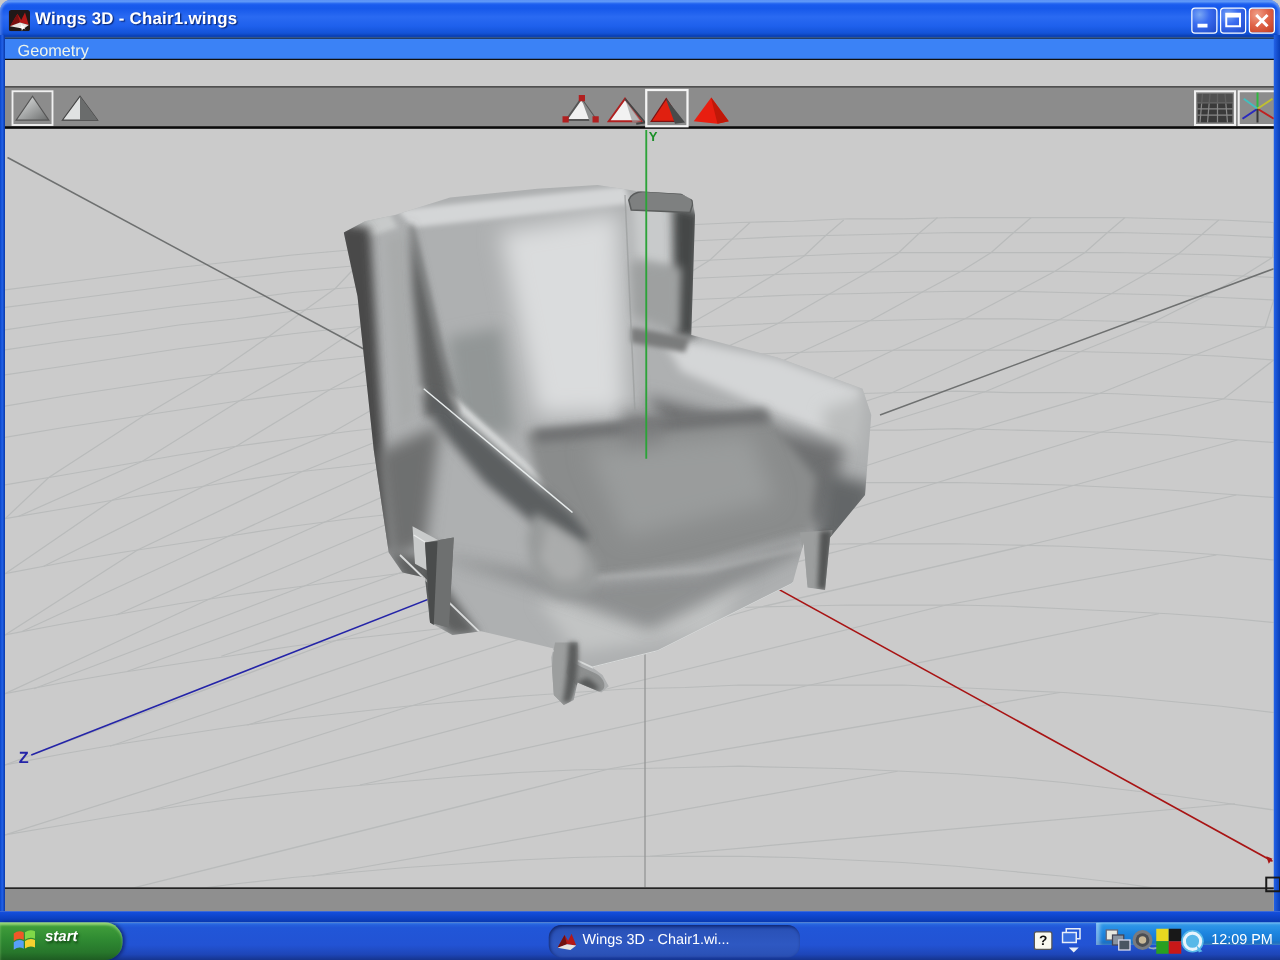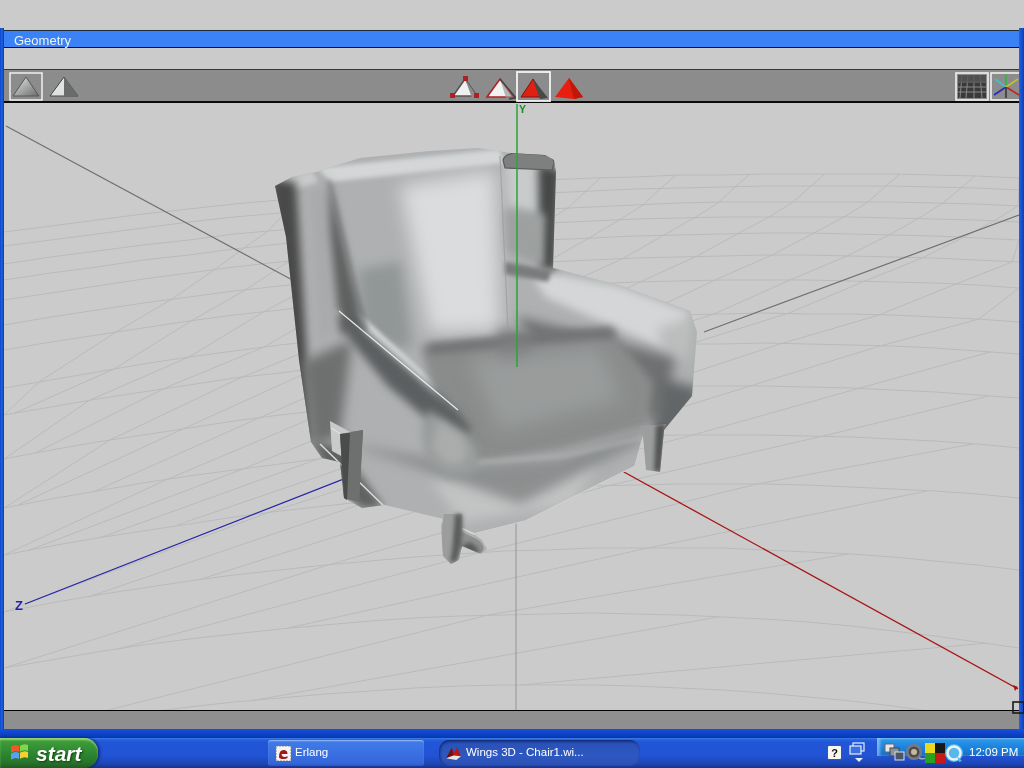--- a/index.html
+++ b/index.html
@@ -32,21 +32,21 @@
 #lb{position:absolute;top:28px;left:0;width:4px;height:701px;background:linear-gradient(90deg,#0a45c8,#2262e8 45%,#0838a8);}
 #rb{position:absolute;top:28px;left:1019px;width:5px;height:701px;background:linear-gradient(90deg,#2262e8,#0a3fb8);}
 #statusbar{position:absolute;top:710px;left:4px;width:1015px;height:19px;background:#8f8f8f;border-top:1px solid #000;}
 #bb{position:absolute;top:729px;left:0;width:1024px;height:9px;background:linear-gradient(180deg,#1450e0,#0838b0);}
 
 #task{position:absolute;top:738px;left:0;width:1024px;height:30px;
  background:linear-gradient(180deg,#3a80e8 0%,#2561dd 6%,#2156d8 14%,#2253d4 60%,#1e46b8 85%,#15348e 100%);}
 #start{position:absolute;top:738px;left:0;width:98px;height:30px;border-radius:0 14px 14px 0;
  background:linear-gradient(180deg,#79c15e 0%,#3f9d3a 10%,#2f8a32 45%,#27762b 80%,#1e5c22 100%);
  box-shadow:inset 0 2px 2px rgba(190,240,150,.5), 2px 0 3px rgba(0,0,30,.45);}
-#start .txt{position:absolute;left:36px;top:4px;color:#fff;font-size:21px;font-weight:bold;font-style:italic;text-shadow:1px 1px 2px rgba(0,40,0,.7);}
+#start .txt{position:absolute;left:36px;top:4px;color:#fff;font-size:12px;font-weight:bold;font-style:italic;text-shadow:1px 1px 2px rgba(0,40,0,.7);}
 .tbtn{position:absolute;top:740px;height:26px;border-radius:3px;background:linear-gradient(180deg,#5a8ef2 0%,#417ae8 10%,#3a70e2 50%,#3466d8 90%,#2c56c0 100%);
  box-shadow:inset 0 1px 1px rgba(200,220,255,.5);color:#fff;font-size:11.5px;}
 .tbtn .txt{position:absolute;left:27px;top:6px;white-space:nowrap;}
 #tbwings{background:linear-gradient(180deg,#1e44a8 0%,#2a52b8 15%,#2e58c2 60%,#2a50b4 100%);box-shadow:inset 1px 1px 3px rgba(0,10,60,.6);}
 #tray{position:absolute;top:738px;left:877px;width:147px;height:18px;
  background:linear-gradient(180deg,#58b0f0 0%,#2e96e8 10%,#1e86e0 45%,#1878d2 80%,#1262b4 100%);
  box-shadow:inset 3px 0 3px rgba(255,255,255,.4);}
 #clock{position:absolute;left:92px;top:8px;color:#fff;font-size:11.5px;}
 </style></head>
 <body>
@@ -160,20 +160,40 @@
           <path d="M656,425 L666,424 L661,472 L654,471 Z" fill="#525454" filter="url(#b2)"></path>
         </g>
         <path d="M330,421 L356,435 L354,463 L332,451 Z" fill="#c9cbcb"></path>
         <path d="M331,428 L355,443" stroke="#e8eaea" stroke-width="1" fill="none"></path>
         <path d="M340,434 L363,430 L359,502 L344,498 Z" fill="#6e7070"></path>
         <path d="M340,434 L350,433 L347,500 L344,498 Z" fill="#4a4c4c"></path>
         <path d="M517,104 L517,367" stroke="#2ca339" stroke-width="1.5" fill="none"></path>
         <text x="519" y="113" font-size="10.5" font-weight="bold" fill="#1a8f27">Y</text>
       </g>
     </svg>
+  <div id="title">
+    <svg width="17" height="17" style="position:absolute;left:7px;top:8px" viewBox="0 0 17 17">
+      <rect x="0" y="0" width="17" height="17" rx="2" fill="#201818"></rect>
+      <path d="M1,13 L7,3 L10,8 L13,2 L16,12 L9,10 Z" fill="#b41818"></path>
+      <path d="M1,13 L7,3 L9,10 Z" fill="#7a0f0f"></path>
+      <path d="M1,13 L9,10 L16,12 L12,15 Z" fill="#e8e4e0"></path>
+      <path d="M10,11 l1.5,2 l2,-1 l-1.5,2 l1.5,1.5 l-2,-0.8 l-1,2 l-0.3,-2.2 l-2,-0.4 l1.8,-1 Z" fill="#ffffff"></path>
+    </svg>
+    <div class="txt">Wings 3D - Chair1.wings</div>
+    <div class="wbtn" id="btnmin"><svg width="19" height="19" viewBox="0 0 19 19">
+          <rect x="4" y="12" width="8" height="3" fill="#fff"></rect>
+        </svg></div>
+    <div class="wbtn" id="btnmax"><svg width="19" height="19" viewBox="0 0 19 19">
+          <rect x="4" y="4" width="11" height="10" fill="none" stroke="#fff" stroke-width="1.6"></rect>
+          <rect x="4" y="4" width="11" height="3" fill="#fff"></rect>
+        </svg></div>
+    <div class="wbtn" id="btncls"><svg width="19" height="19" viewBox="0 0 19 19">
+          <path d="M5,5 L14,14 M14,5 L5,14" stroke="#fff" stroke-width="2.4"></path>
+        </svg></div>
+  </div>
   <div id="geom">
       <div class="txt">Geometry</div>
     </div>
   <div id="toolbar"><svg width="1016" height="34" viewBox="0 0 1016 34">
     <defs>
       <linearGradient id="tpyr" x1="0" y1="0" x2="1" y2="1">
         <stop offset="0" stop-color="#e8eaea"></stop>
             <stop offset=".5" stop-color="#a8aaaa"></stop>
             <stop offset="1" stop-color="#6a6c6c"></stop>
       </linearGradient>
@@ -221,27 +241,20 @@
       <div class="txt">start</div>
     <svg width="22" height="22" style="position:absolute;left:9px;top:4px" viewBox="0 0 22 22">
       <g transform="skewY(-6)">
         <path d="M2,5 q4,-2.5 8,0 v6 q-4,-2.5 -8,0 Z" fill="#f05828"></path>
         <path d="M11,5 q4,-2.5 8,0 v6 q-4,-2.5 -8,0 Z" fill="#80d848"></path>
         <path d="M2,12 q4,-2.5 8,0 v6 q-4,-2.5 -8,0 Z" fill="#58a0f8"></path>
         <path d="M11,12 q4,-2.5 8,0 v6 q-4,-2.5 -8,0 Z" fill="#f8d030"></path>
       </g>
     </svg>
   </div>
-  <div class="tbtn" id="tberl" style="left:268px;width:156px;">
-      <div class="txt">Erlang</div>
-    <svg width="15" height="15" style="position:absolute;left:8px;top:6px" viewBox="0 0 15 15">
-      <rect x="0" y="0" width="15" height="15" fill="#f4f4f4" stroke="#888" stroke-width="1" stroke-dasharray="2,1"></rect>
-      <path d="M3,11 q0,-7 4.5,-7 q4,0 4,4 l-6,0 q0.5,3 3,3 q2,0 3,-1 l0,2 q-1.5,1 -3.5,1 q-5,0 -5,-2 Z" fill="#a01818"></path>
-    </svg>
-  </div>
   <div class="tbtn" id="tbwings" style="left:439px;width:201px;border-radius:10px;">
       <div class="txt">Wings 3D - Chair1.wi...</div>
     <svg width="16" height="14" style="position:absolute;left:7px;top:7px" viewBox="0 0 17 15">
       <path d="M0,12 L6,1 L9,6 L12,0 L16,10 L8,9 Z" fill="#b41818"></path>
       <path d="M0,12 L6,1 L8,9 Z" fill="#701010"></path>
       <path d="M0,12 L8,9 L16,10 L11,14 Z" fill="#e8e4e0"></path>
     </svg>
   </div>
   <div id="qmark" style="position:absolute;left:827px;top:745px;width:15px;height:15px;background:#f8f8f0;border-radius:2px;border:1px solid #555;color:#111;font-size:11px;font-weight:bold;text-align:center;line-height:14px;">?</div>
   <svg width="20" height="22" style="position:absolute;left:849px;top:741px" viewBox="0 0 20 22">

